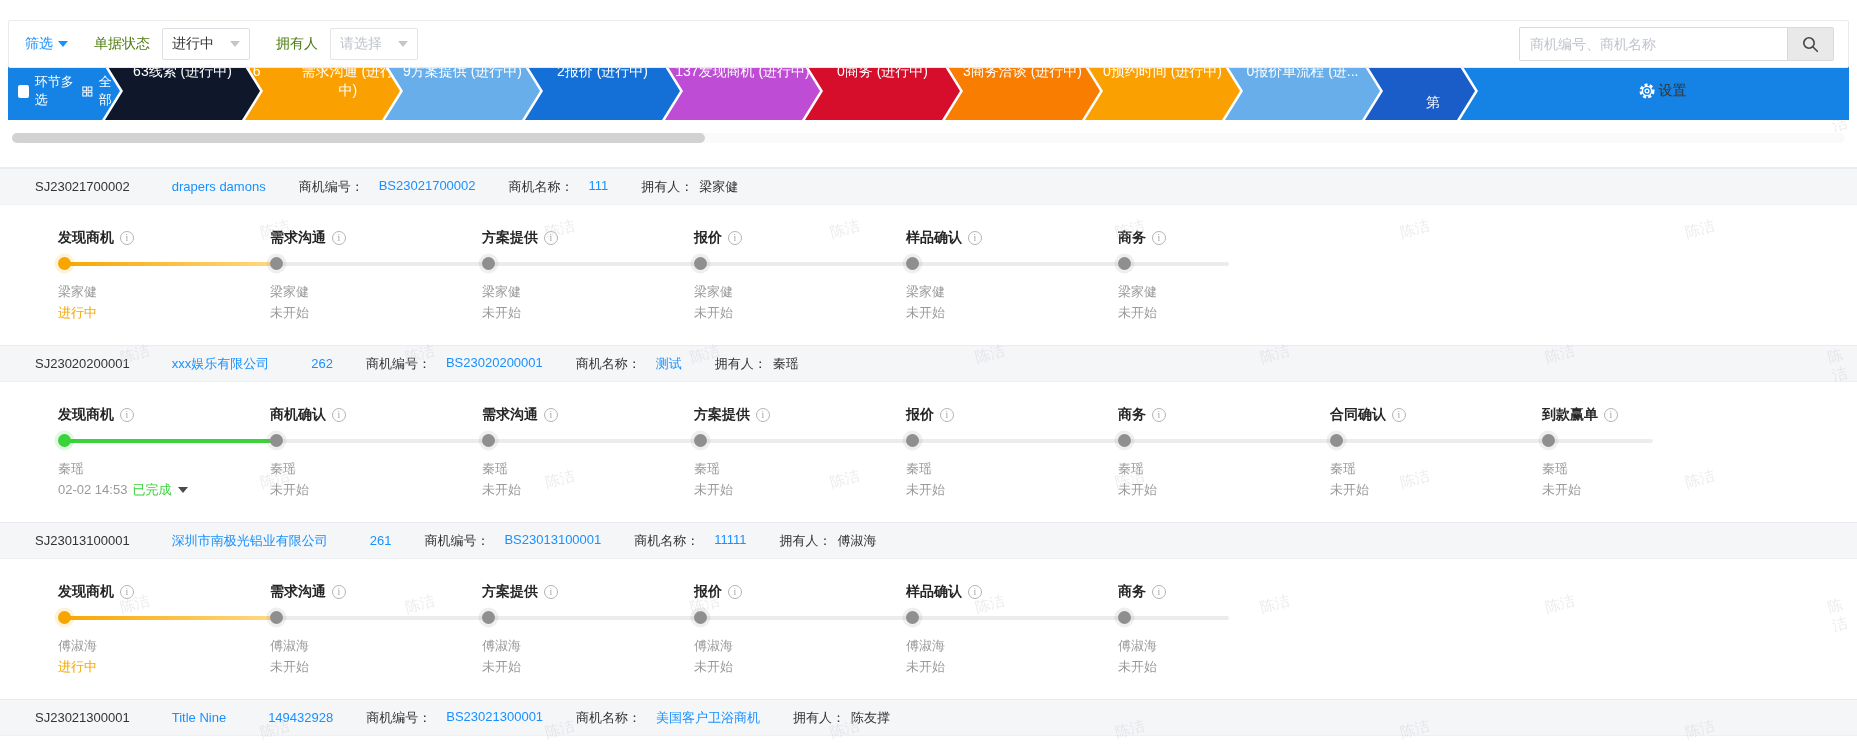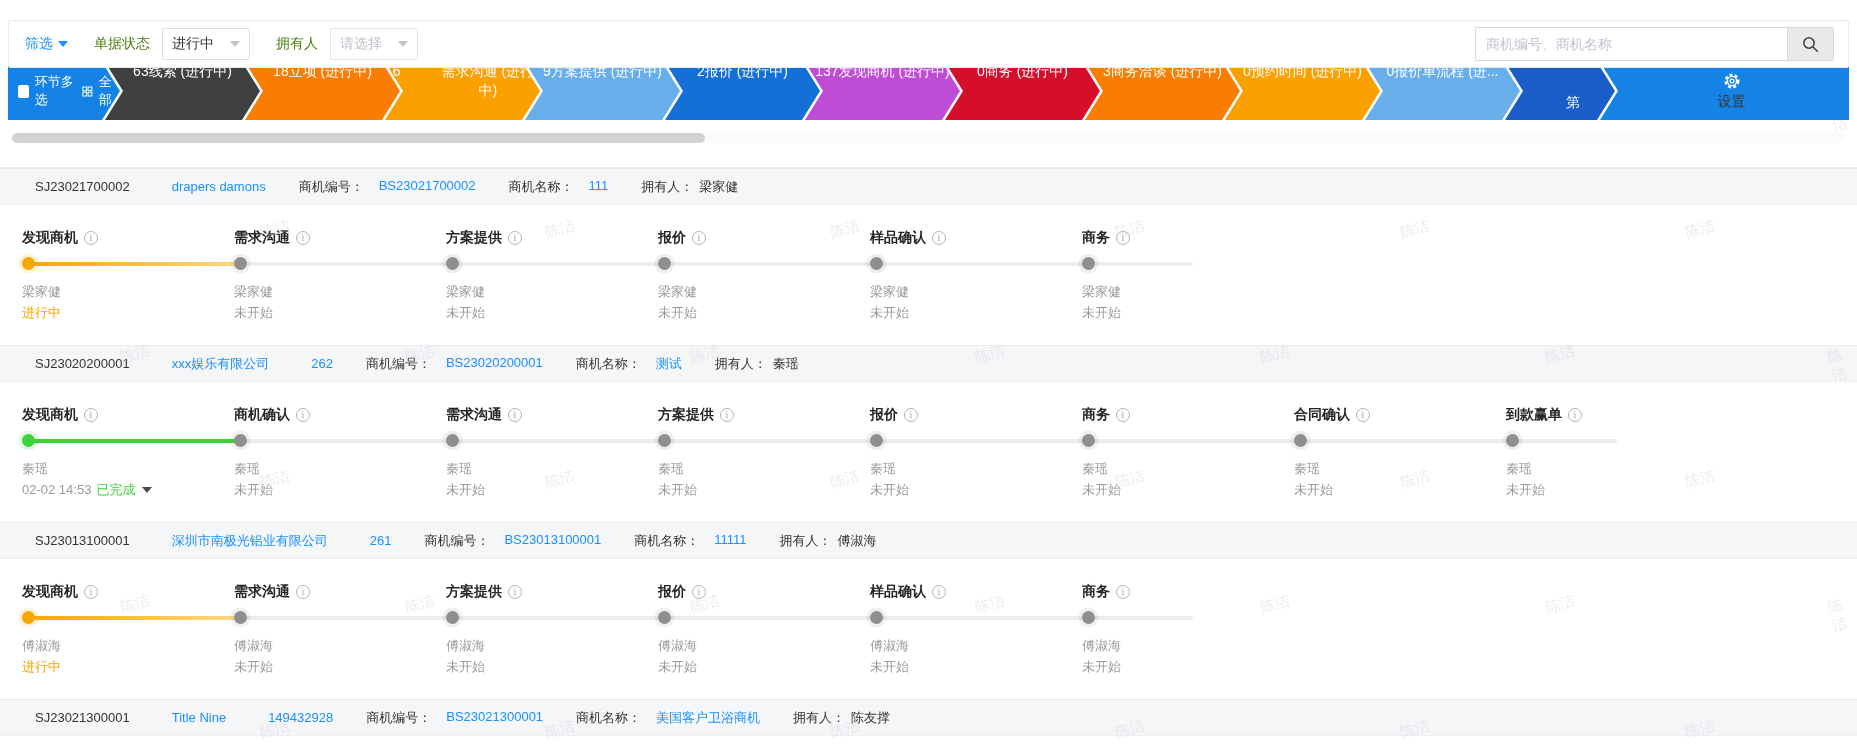--- a/index.html
+++ b/index.html
@@ -20,21 +20,21 @@
   .caret { width:0; height:0; border-left:5px solid transparent; border-right:5px solid transparent;
      border-top:6px solid #b9bec7; display:inline-block; }
   .caret.blue { border-top-color:#1890ff; }
   .field { display:inline-flex; align-items:center; gap:12px; }
   .field-label { color:#4d7c0f; }
   .select { width:88px; height:32px; border:1px solid #dcdfe3; border-radius:2px;
      display:inline-flex; align-items:center; justify-content:space-between; padding:0 9px; background:#fff; }
   .select .caret{ border-top-color:#c3c7cd; }
   .select.placeholder { color:#c0c4cc; border-color:#e3e5e8;text-align:right; }
   .search-group { display:flex; align-items:center; }
-  .search-group input { width:312px; height:34px; border:1px solid #d9d9d9; border-right:none;
+  .search-group input { width:268px; height:34px; border:1px solid #d9d9d9; border-right:none;
      border-radius:2px 0 0 2px; padding:0 10px; font-size:14px; outline:none; color:#333;
      font-family:"Liberation Sans", sans-serif;}
   .search-group input::placeholder { color:#c0c4cc; }
   .search-btn { width:47px; height:34px; background:#e9e9e9; border:1px solid #d9d9d9;
      border-radius:0 2px 2px 0; display:flex; align-items:center; justify-content:center; cursor:pointer; }
 
   
   .funnel { position:absolute; left:8px; top:62px; right:8px; height:58px; display:flex; z-index:9; }
   .fblock { color:#fff; display:flex; flex-direction:row; justify-content:center; }
   .funnel-first { width:112px; background:#1583e6; padding-left:10px; gap:4px; font-size:13px; flex:none;
@@ -43,35 +43,35 @@
   .cbx { width:13px; height:13px; background:#fff; border-radius:2px; display:inline-block; }
   .fstage { width:155px; margin-left:-15px; flex:none; text-align:center; font-size:14px; line-height:19px;
      clip-path:polygon(18px 50%, 0 0, calc(100% - 18px) 0, 100% 50%, calc(100% - 18px) 100%, 0 100%);
      cursor:pointer; }
   .fstage .cnt { display:block; }
   .funnel-trunc { width:110px; margin-left:-15px; flex:none; background:#1b5dc8; font-size:14px;
      clip-path:polygon(18px 50%, 0 0, calc(100% - 18px) 0, 100% 50%, calc(100% - 18px) 100%, 0 100%);
      display:flex; align-items:flex-end; padding:0 0 8px 26px; cursor:pointer; }
   .funnel-settings { flex:1; margin-left:-15px; background:#1583e6;
      clip-path:polygon(18px 50%, 0 0, 100% 0, 100% 100%, 0 100%);
-     display:flex; flex-direction:column; align-items:center; justify-content:center; gap:2px;
+     display:flex; flex-direction:row; align-items:center; justify-content:center; gap:2px;
      font-size:14px; padding-left:14px; cursor:pointer; }
 
   
   .hscroll { position:absolute; left:12px; right:12px; top:133px; height:10px; background:#fafafa; border-radius:5px; }
   .hscroll .thumb { position:absolute; left:0; top:0; height:10px; width:693px; background:#d2d2d2; border-radius:5px; }
 
   
   .records { position:absolute; left:0; right:0; top:167px; border-top:1px solid #ececec; }
   .record { height:177px; position:relative; background:#fff; }
   .rec-head { height:37px; background:#f5f6f8; border-top:1px solid #e9ebee; border-bottom:1px solid #eef0f2;
      display:flex; align-items:center; gap:33px; padding:0 0 0 35px; font-size:13px; color:#333; }
   a.lnk { color:#1890ff; text-decoration:none; cursor:pointer;margin-left:9px; }
   .pair { display:inline-flex; gap:6px; }
-  .stages { display:flex; padding:23px 8px 0 22px; }
+  .stages { display:flex; padding:23px 8px 0 22px;margin-left:36px; }
   .cell { width:212px; flex:none; }
   .cell .title { font-size:14px; font-weight:bold; color:#262626; display:flex; align-items:center; gap:6px; height:20px;}
   .info { width:14px; height:14px; border:1px solid #b4b4b4; border-radius:50%; color:#a6a6a6;
      font-size:10px; line-height:12px; text-align:center; display:inline-block; font-weight:normal;
      font-family:"Liberation Serif", serif; cursor:pointer;}
   .barrow { position:relative; height:13px; margin-top:9px; }
   .line { position:absolute; left:6px; top:4.5px; height:4px; width:212px; background:#ececec; border-radius:2px; }
   .cell.last .line { width:105px; }
   .line.orange { background:linear-gradient(90deg,#f7a600,#ffd983); z-index:1; }
   .line.green  { background:#3bd23b; z-index:1; }
@@ -176,27 +176,23 @@
         <svg width="13" height="13" viewBox="0 0 13 13">
           <rect x="1" y="1" width="4.6" height="4.6" fill="none" stroke="#fff" stroke-width="1.2"></rect>
           <rect x="7.4" y="1" width="4.6" height="4.6" fill="none" stroke="#fff" stroke-width="1.2"></rect>
           <rect x="1" y="7.4" width="4.6" height="4.6" fill="none" stroke="#fff" stroke-width="1.2"></rect>
           <rect x="7.4" y="7.4" width="4.6" height="4.6" fill="none" stroke="#fff" stroke-width="1.2"></rect>
         </svg>
         <span>全部</span>
       </span>
     </div>
     <div id="funnel-stages" style="display:flex">
-        <div class="fblock fstage" style="background: #404040;">
+        <div class="fblock fstage" style="background: #0f172a;">
           <span class="cnt">63</span>
           <span>线索 (进行中)</span>
-        </div>
-        <div class="fblock fstage" style="background: rgb(248, 125, 1);">
-          <span class="cnt">18</span>
-          <span>立项 (进行中)</span>
         </div>
         <div class="fblock fstage" style="background: rgb(251, 160, 1); gap: 35px;">
           <span class="cnt">16</span>
           <span>需求沟通 (进行中)</span>
         </div>
         <div class="fblock fstage" style="background: rgb(104, 174, 235);">
           <span class="cnt">9</span>
           <span>方案提供 (进行中)</span>
         </div>
         <div class="fblock fstage" style="background: rgb(20, 112, 214);">

